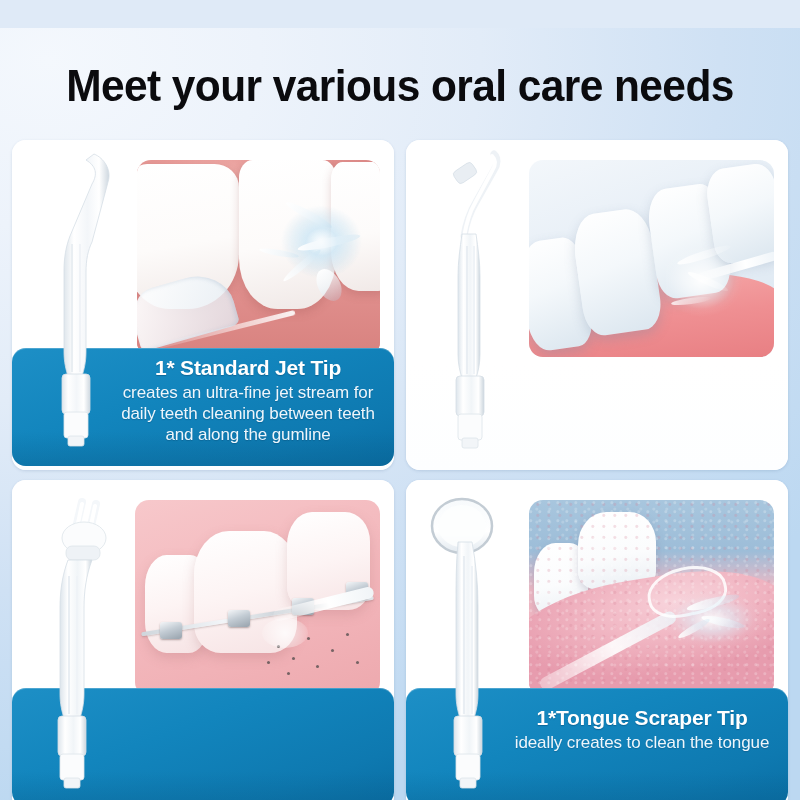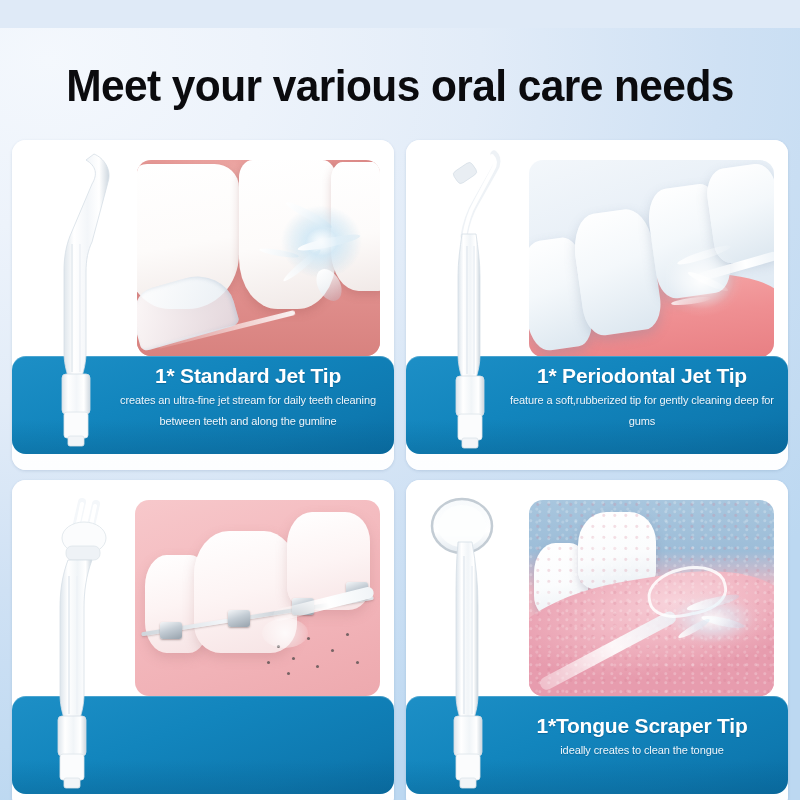--- a/index.html
+++ b/index.html
@@ -65,22 +65,22 @@
     inset: 0;
     border-radius: 14px;
     background: linear-gradient(180deg,#ffffff 0%, #ffffff 68%, #fdfeff 100%);
     overflow: hidden;
   }
   
   .banner {
     position: absolute;
     left: 0;
     right: 0;
-    bottom: 16px;
-    height: 98px;
+    bottom: 4px;
+    height: 118px;
     border-radius: 14px;
     background:
       linear-gradient(160deg, #1d8fc6 0%, #1285bd 40%, #0e79b0 78%, #0a6ea4 100%);
     box-shadow: inset 0 1px 0 rgba(255,255,255,0.22);
     overflow: hidden;
     z-index: 3;
   }
   .banner::after {
     content: "";
     position: absolute;
@@ -100,21 +100,21 @@
     font-size: 21px;
     font-weight: bold;
     color: #ffffff;
     line-height: 27px;
     letter-spacing: -0.2px;
     text-shadow: 0 1px 1px rgba(0,50,85,0.35);
     white-space: nowrap;
   }
   .banner-desc {
     margin-top: 1px;
-    font-size: 11px;
+    font-size: 17px;
     line-height: 21px;
     color: #eef6fc;
     letter-spacing: -0.1px;
     text-shadow: 0 1px 1px rgba(0,50,85,0.28);
   }
   .banner-desc.center { text-align: center; }
   .card-4 .banner-text { top: 16px; }
   .card-3 .banner-text { top: 8px; width: 286px; right: 2px; }
 
   
@@ -427,26 +427,20 @@
           <rect x="48" y="26" width="22" height="14" rx="4" fill="#e9eef3" stroke="#d6dee6" stroke-width="0.7" transform="rotate(-34 59 33)"></rect>
           <path d="M56 94 C 54 108, 52 122, 52 136 L 52 214 C 52 224, 54 232, 56 238 L 70 238 C 72 232, 74 224, 74 214 L 74 136 C 74 122, 72 108, 70 94 Z" fill="url(#g2)" stroke="#d6dee6" stroke-width="0.8"></path>
           <rect x="50" y="236" width="28" height="40" rx="4" fill="url(#g2)" stroke="#d6dee6" stroke-width="0.8"></rect>
           <rect x="52" y="274" width="24" height="26" rx="3" fill="#fbfcfd" stroke="#dde4ea" stroke-width="0.8"></rect>
           <rect x="56" y="298" width="16" height="10" rx="2" fill="#f2f5f8" stroke="#dde4ea" stroke-width="0.8"></rect>
           <path d="M61 106 L 61 234" stroke="#e9eef3" stroke-width="2" fill="none"></path>
           <path d="M68 106 L 68 234" stroke="#eff3f7" stroke-width="2" fill="none"></path>
         </svg>
       </div>
 
-      <div class="banner">
-        <div class="banner-text">
-          <div class="banner-title">1* Periodontal Jet Tip</div>
-          <div class="banner-desc">feature a soft,rubberized tip for gently cleaning deep for gums</div>
-        </div>
-      </div>
     </div>
 
     <div class="card card-3">
       <div class="card-white"></div>
 
       <div class="photo p3">
         <div class="ph3-bg"></div>
         <div class="tooth3 t3a"></div>
         <div class="tooth3 t3b"></div>
         <div class="tooth3 t3c"></div>

